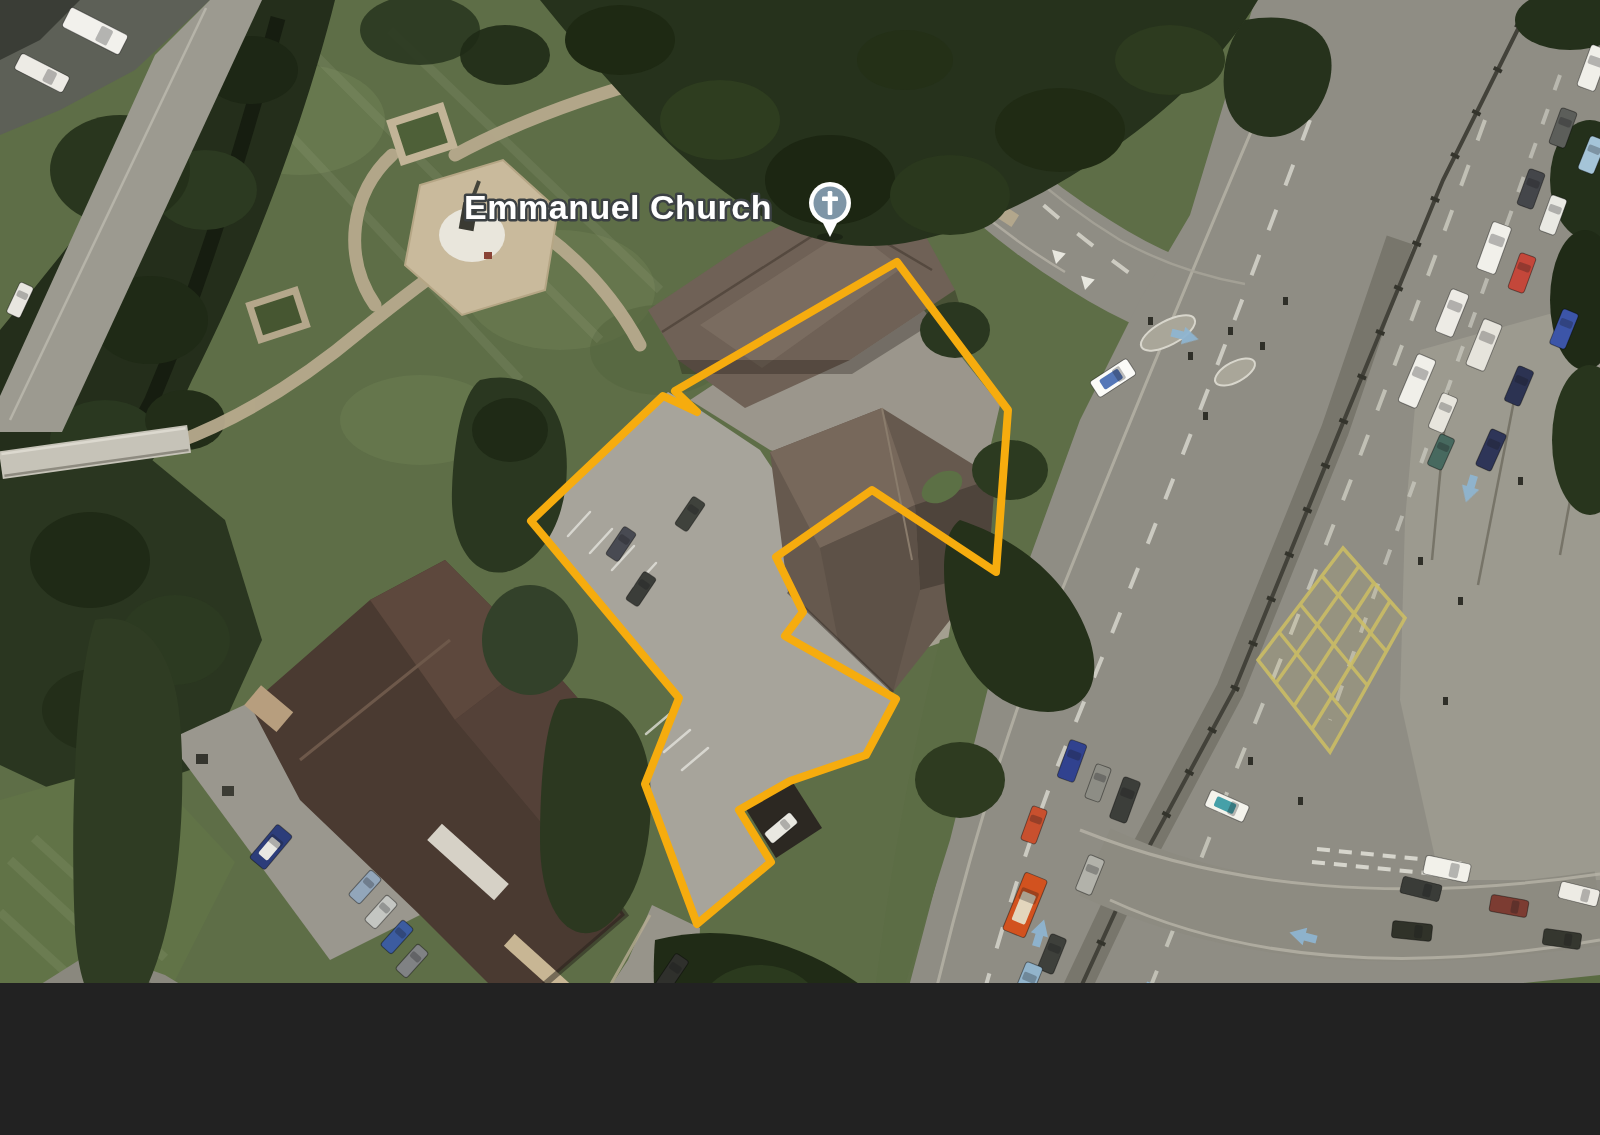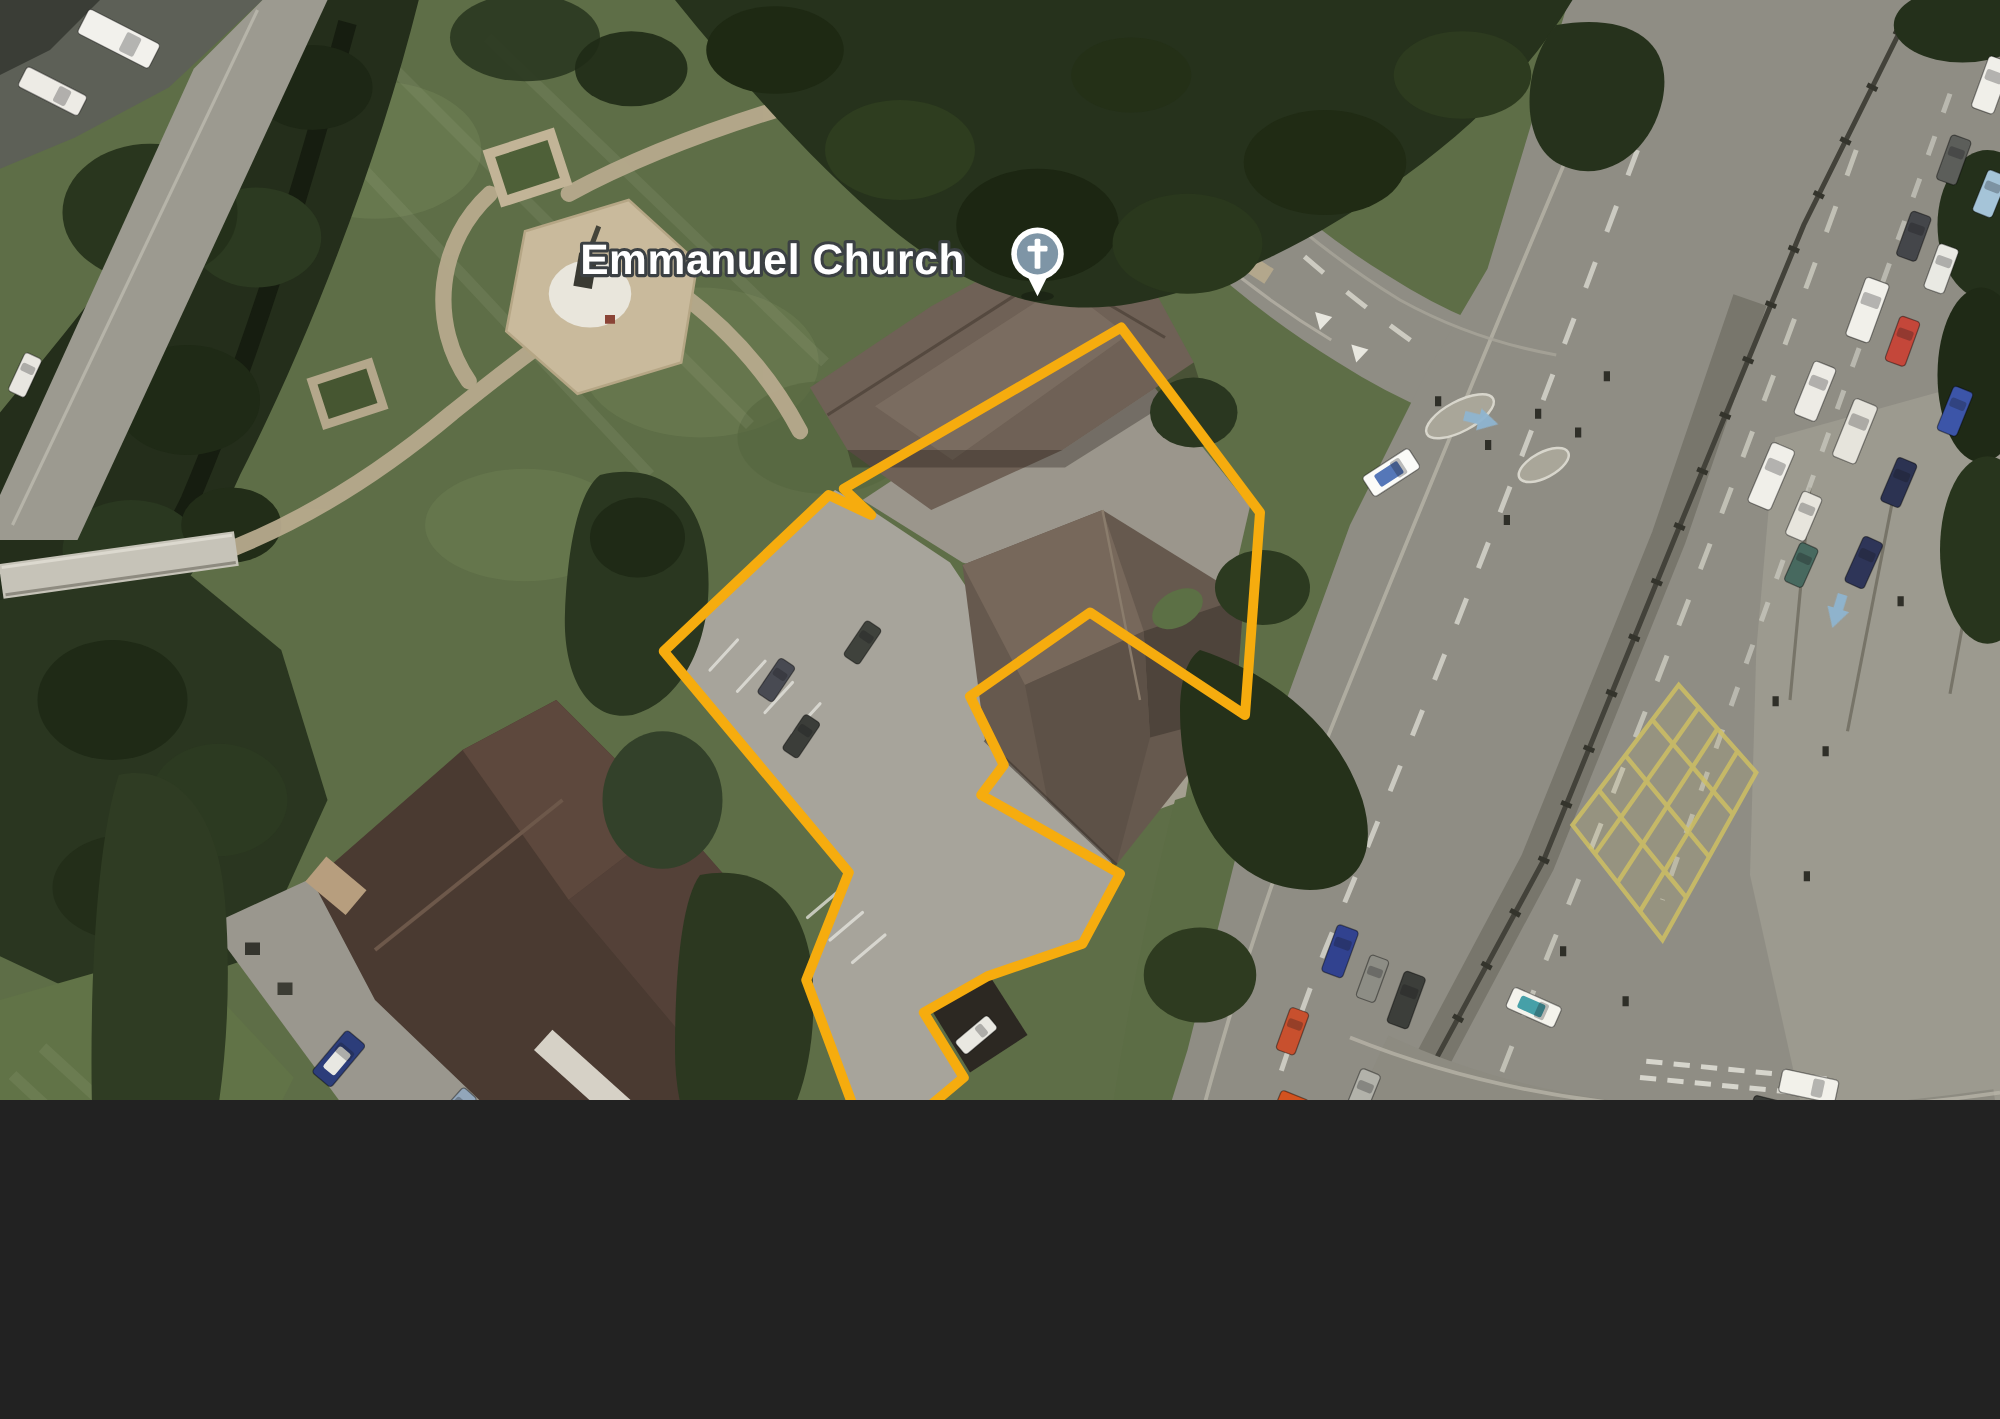--- a/index.html
+++ b/index.html
@@ -1,16 +1,16 @@
 <!DOCTYPE html>
 <html><head>
 <meta charset="utf-8">
 <style>
   html,body{margin:0;padding:0;background:#222;}
-  .stage{width:1600px;height:880px;position:relative;overflow:hidden;}
+  .stage{width:1600px;height:983px;position:relative;overflow:hidden;}
   svg{display:block}
   .poi-text{font-family:"Liberation Sans","DejaVu Sans",sans-serif;font-weight:bold;font-size:34px;letter-spacing:.5px;paint-order:stroke;stroke-width:5px;stroke-linejoin:round;}
   .bayline{stroke:#e8e7e1;stroke-width:2.5;opacity:.75;stroke-linecap:round}
   .mowline{stroke:rgba(225,235,205,.08);stroke-width:9}
   .wallline{stroke:#6e6b5f;stroke-width:2.5;opacity:.8}
 </style>
 </head>
 <body>
 
 <div class="stage">

